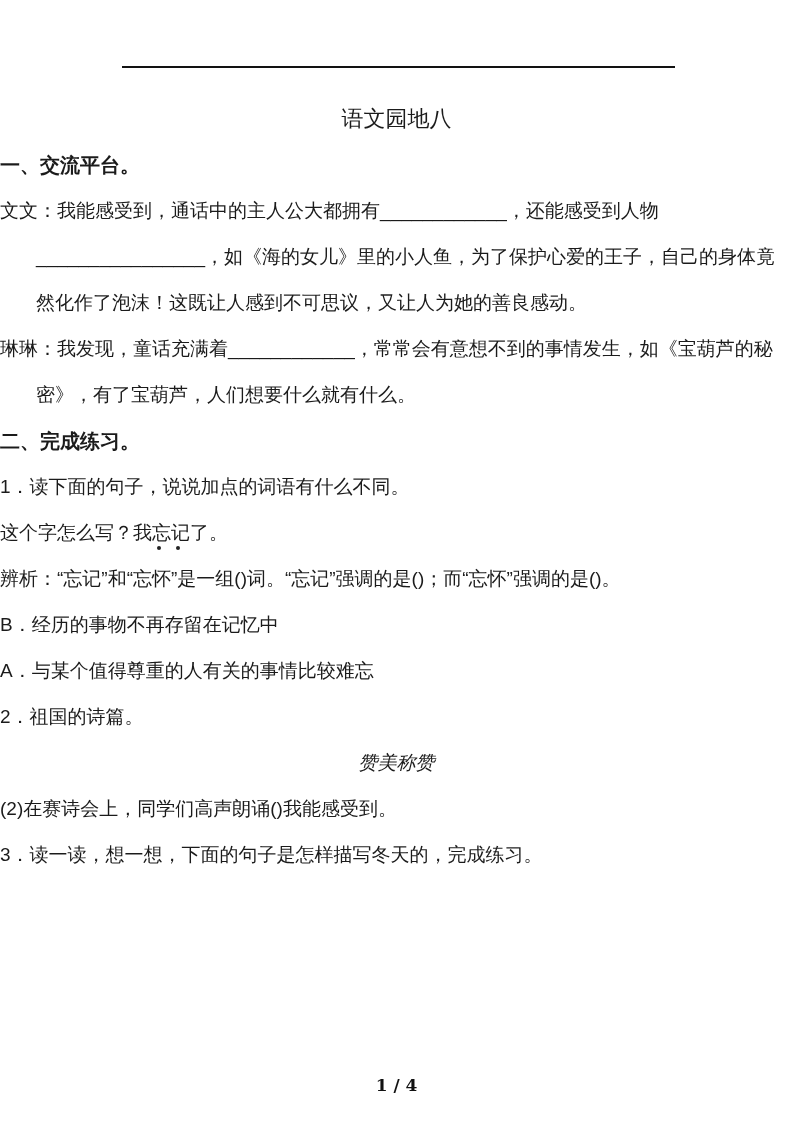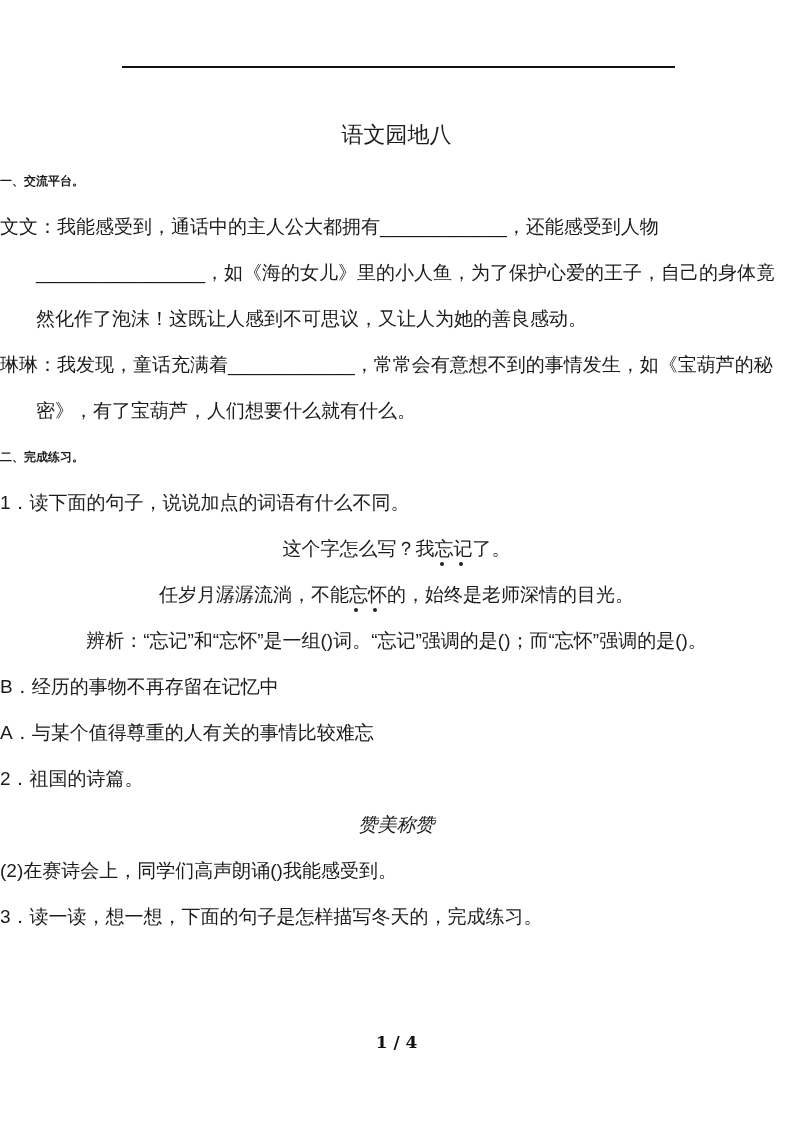--- a/index.html
+++ b/index.html
@@ -11,57 +11,57 @@
     font-family:"Liberation Sans",sans-serif;
     font-size:19px;
     overflow:hidden;
   }
   .top-rule{
     border:0;
     border-top:2px solid #121212;
     margin:66px 118px 0 122px;
     height:0;
   }
-  .content{padding-top:44px;line-height:46px;}
+  .content{padding-top:28px;line-height:46px;}
   .content p, .content h1, .content h2{margin:0;}
   .title{
     font-size:22px;
     font-weight:normal;
     text-align:center;
     line-height:46px;
   }
   .sec-heading{
-    font-size:12px;
+    font-size:20px;
     font-weight:bold;
     margin:0 110px 0 120px;
     line-height:46px;
   }
   .speaker{
     margin:0 112px 0 138px;
     padding-left:36px;
     text-indent:-36px;
   }
   .item{margin:0 70px 0 138px;}
-  .sub{margin:0 96px 0 164px;text-align:center;}
+  .sub{margin:0 96px 0 164px;}
   .opt{margin:0 96px 0 170px;}
   .wordbank{margin:0 110px 0 138px;text-align:center;font-style:italic;}
   .blank-item{margin:0 96px 0 157px;}
   .emph{position:relative;}
   .emph::after{
     content:"";
     position:absolute;
     left:5px;top:24px;
     width:4px;height:4px;
     border-radius:50%;
     background:#222222;
     box-shadow:19px 0 0 #222222;
   }
   .footer{
     position:absolute;
-    left:0;right:0;top:1030px;
+    left:0;right:0;top:1073px;
     text-align:center;
     font-family:"DejaVu Serif",serif;
     font-weight:bold;
     font-size:17px;
     line-height:24px;
     color:#111111;
   }
 </style>
 </head>
 <body>
@@ -78,21 +78,20 @@
     <p class="speaker"><span>文文：</span><span>我能感受到，通话中的主人公大都拥有____________，还能感受到人物________________，如《海的女儿》里的小人鱼，为了保护心爱的王子，自己的身体竟然化作了泡沫！这既让人感到不可思议，又让人为她的善良感动。</span></p>
 
     <p class="speaker"><span>琳琳：</span><span>我发现，童话充满着____________，常常会有意想不到的事情发生，如《宝葫芦的秘密》，有了宝葫芦，人们想要什么就有什么。</span></p>
 
     <h2 class="sec-heading">二、完成练习。</h2>
 
     <p class="item"><span>1．</span><span>读下面的句子，说说加点的词语有什么不同。</span></p>
 
     <p class="sub"><span>这个字怎么写？我</span><span class="emph">忘记</span><span>了。</span></p>
 
-    <p class="sub"><span>任岁月潺潺流淌，不能</span><span class="emph">忘怀</span><span>的，始终是老师深情的目光。</span></p>
 
     <p class="sub">辨析：“忘记”和“忘怀”是一组()词。“忘记”强调的是()；而“忘怀”强调的是()。</p>
 
     <p class="opt"><span>B．</span><span>经历的事物不再存留在记忆中</span></p>
 
     <p class="opt"><span>A．</span><span>与某个值得尊重的人有关的事情比较难忘</span></p>
 
     <p class="item"><span>2．</span><span>祖国的诗篇。</span></p>
 
     <p class="wordbank">赞美称赞</p>

